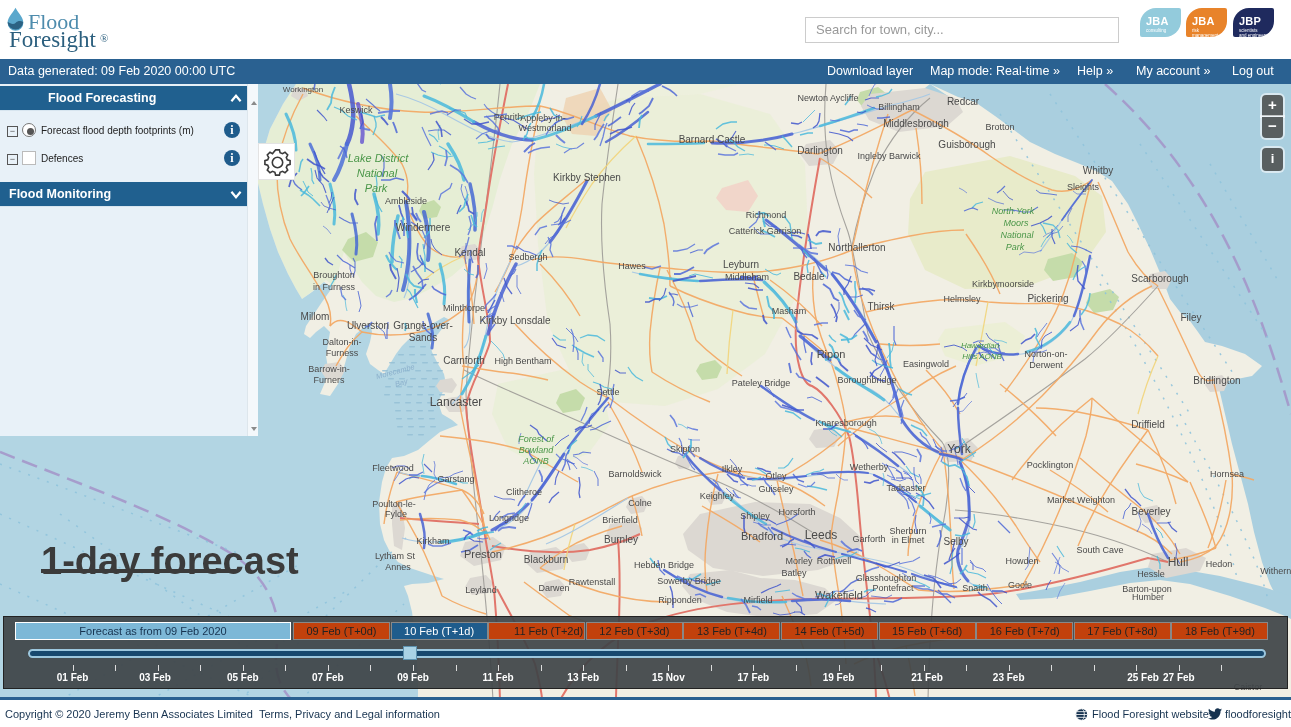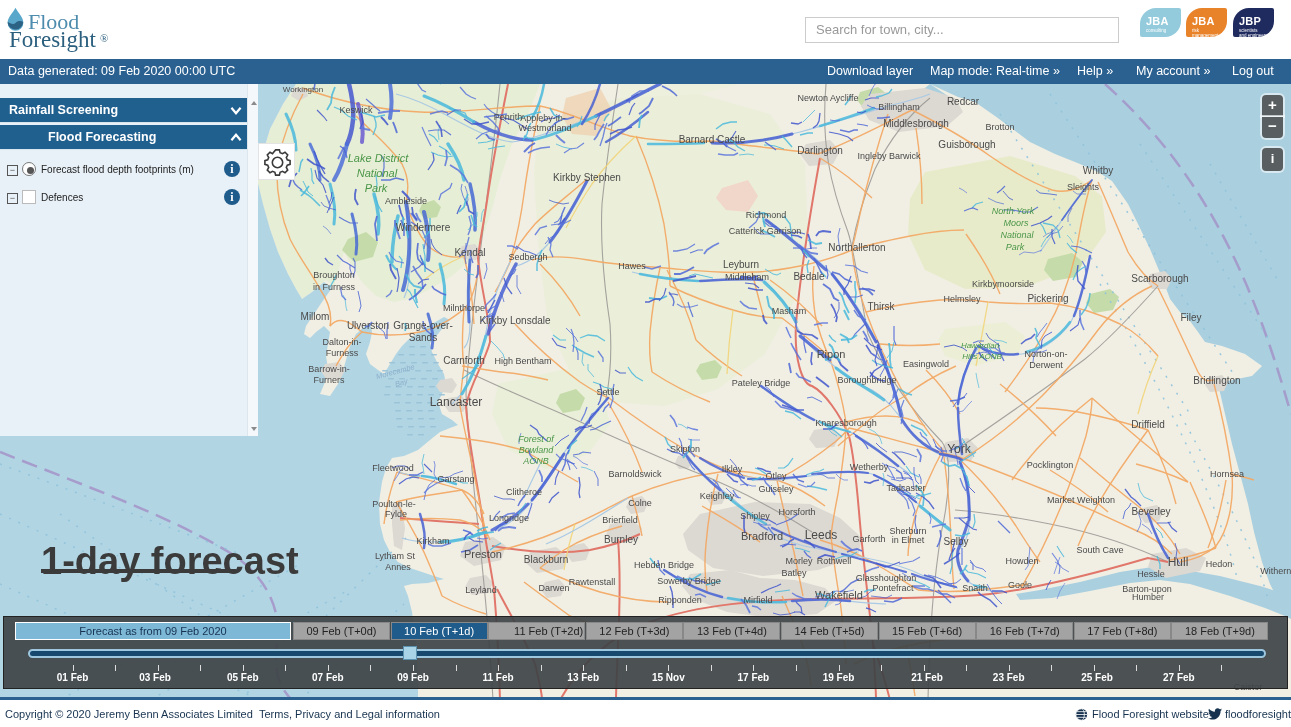--- a/index.html
+++ b/index.html
@@ -42,21 +42,21 @@
   .zbtn { position:absolute; left:1262px; width:21px; height:21px; background:#595f60; color:#fff; text-align:center; font-weight:bold; box-shadow:0 0 0 2px rgba(255,255,255,0.55); }
 
   
   #forecast-label { position:absolute; left:41px; top:540px; font-size:38px; font-weight:bold; color:#3b3b3b; }
   #forecast-underline { position:absolute; left:41px; top:569px; width:195px; height:4px; background:#3b3b3b; }
 
   
   #timeline { position:absolute; left:3px; top:616px; width:1285px; height:73px; background:rgba(62,67,70,0.92); border:1px solid #222; }
   .tl-btn { position:absolute; top:5px; height:18px; font-size:11px; text-align:center; line-height:17px; }
   .tl-forecast { left:11px; width:276px; background:#7db8d7; color:#16324f; border:1px solid #fff; }
-  .tl-day { background:#a3a3a3; color:#222; border:1px solid #888; }
+  .tl-day { background:#c2410c; color:#222; border:1px solid #888; }
   .tl-day.sel { background:#1f5c8c; color:#fff; }
   #tl-track { position:absolute; left:24px; top:32px; width:1238px; height:9px; background:#17486e; border:2px solid #9cc7de; border-radius:5px; }
   #tl-handle { position:absolute; left:399px; top:29px; width:14px; height:14px; background:#a9d3e6; border:1px solid #5e93b0; }
   .tick { position:absolute; top:48px; width:1px; height:6px; background:#ddd; }
   .tl-date { position:absolute; top:55px; font-size:10px; font-weight:bold; color:#fff; transform:translateX(-50%); }
 
   
   #map-bottom-line { position:absolute; left:0; top:697px; width:1291px; height:3px; background:#2a6191; }
   #footer { position:absolute; left:0; top:700px; width:1291px; height:27px; background:#fff; font-size:11px; }
   #footer .c { position:absolute; top:8px; color:#16324f; }
@@ -1115,42 +1115,42 @@
       <circle cx="18.5" cy="18.5" r="5.2"></circle>
       <path d="M16.6,7.5 L20.4,7.5 21.1,10.3 23.5,11.3 26,9.9 28.7,12.6 27.3,15.1 28.3,17.5 31.1,18.2 31.1,22 28.3,22.7 27.3,25.1 28.7,27.6 26,30.3 23.5,28.9 21.1,29.9 20.4,32.7 16.6,32.7 15.9,29.9 13.5,28.9 11,30.3 8.3,27.6 9.7,25.1 8.7,22.7 5.9,22 5.9,18.2 8.7,17.5 9.7,15.1 8.3,12.6 11,9.9 13.5,11.3 14.2,10.3 Z" transform="translate(0,-1.6)"></path>
     </svg>
   </div>
 
   <div class="zbtn" style="top:95px; font-size:15px; line-height:20px; border-radius:4px 4px 0 0; border-bottom:1px solid #7a8081; height:21px;">+</div>
   <div class="zbtn" style="top:117px; font-size:15px; line-height:18px; border-radius:0 0 4px 4px;">−</div>
   <div class="zbtn" style="top:148px; font-size:13px; line-height:22px; border-radius:4px; height:23px;">i</div>
 
   <div id="sidebar">
-    <div class="sb-head" style="margin-top:14px;">Rainfall Screening
-      <svg class="sb-chev" viewBox="0 0 12 12">
-          <path d="M1,3 L6,9 L11,3" stroke="#fff" stroke-width="2.4" fill="none"></path>
-        </svg>
-    </div>
     <div class="sb-head" style="margin-top:2px;padding-left:48px;">Flood Forecasting
       <svg class="sb-chev" viewBox="0 0 12 12">
           <path d="M1,9 L6,3 L11,9" stroke="#fff" stroke-width="2.4" fill="none"></path>
         </svg>
     </div>
     <div class="sb-row" style="margin-top:12px;">
       <span style="position:absolute;left:7px;top:3px;width:11px;height:11px;border:1px solid #555;font-size:9px;line-height:9px;text-align:center;color:#555;">−</span>
       <span style="position:absolute;left:22px;top:0px;width:14px;height:14px;border:1.5px solid #777;border-radius:50%;background:#fff;"></span>
       <span style="position:absolute;left:27px;top:5px;width:7px;height:7px;border-radius:50%;background:#555;"></span>
       <span style="position:absolute;left:41px;top:2px;">Forecast flood depth footprints (m)</span>
       <span style="position:absolute;left:224px;top:-1px;width:16px;height:16px;border-radius:50%;background:#1f5c8c;color:#fff;font-size:12px;font-weight:bold;text-align:center;line-height:16px;font-family:'Liberation Serif',serif;">i</span>
     </div>
     <div class="sb-row" style="margin-top:0px;">
       <span style="position:absolute;left:7px;top:3px;width:11px;height:11px;border:1px solid #555;font-size:9px;line-height:9px;text-align:center;color:#555;">−</span>
       <span style="position:absolute;left:22px;top:0px;width:14px;height:14px;border:1px solid #bbb;background:#fff;"></span>
       <span style="position:absolute;left:41px;top:2px;">Defences</span>
       <span style="position:absolute;left:224px;top:-1px;width:16px;height:16px;border-radius:50%;background:#1f5c8c;color:#fff;font-size:12px;font-weight:bold;text-align:center;line-height:16px;font-family:'Liberation Serif',serif;">i</span>
+    </div>
+    <div class="sb-head" style="margin-top:3px;">Flood Monitoring
+      <svg class="sb-chev" viewBox="0 0 12 12">
+          <path d="M1,3 L6,9 L11,3" stroke="#fff" stroke-width="2.4" fill="none"></path>
+        </svg>
     </div>
     <div id="scrollbar">
       <span class="sb-arrow" style="top:17px; border-bottom:4.5px solid #8a8a8a;"></span>
       <span class="sb-arrow" style="bottom:5px; border-top:4.5px solid #8a8a8a;"></span>
     </div>
   </div>
 
   <div id="timeline">
     <div class="tl-btn tl-forecast">Forecast as from 09 Feb 2020</div>
     <div class="tl-btn tl-day" style="left:289.0px;width:97px;">09 Feb (T+0d)</div>
@@ -1198,21 +1198,21 @@
     <div class="tl-date" style="left:238.8px;">05 Feb</div>
     <div class="tl-date" style="left:323.9px;">07 Feb</div>
     <div class="tl-date" style="left:409.0px;">09 Feb</div>
     <div class="tl-date" style="left:494.1px;">11 Feb</div>
     <div class="tl-date" style="left:579.2px;">13 Feb</div>
     <div class="tl-date" style="left:664.3px;">15 Nov</div>
     <div class="tl-date" style="left:749.4px;">17 Feb</div>
     <div class="tl-date" style="left:834.5px;">19 Feb</div>
     <div class="tl-date" style="left:923px;">21 Feb</div>
     <div class="tl-date" style="left:1004.7px;">23 Feb</div>
-    <div class="tl-date" style="left:1093px;">25 Feb</div>
+    <div class="tl-date" style="left:1139px;">25 Feb</div>
     <div class="tl-date" style="left:1174.9px;">27 Feb</div>
   </div>
 
   <div id="header">
     <svg class="drop" viewBox="0 0 34 42">
       <path d="M17,1 C23,12 31,18 31,28 A14,14 0 0 1 3,28 C3,18 11,12 17,1 Z" fill="#5aa7cc"></path>
       <path d="M3.2,26 C8,30 14,31 17,28 C21,24 27,24 30.8,26.5 A14,14 0 0 1 3,28 Z" fill="#2c6283"></path>
     </svg>
     <div id="logo">
       <div class="logo-flood">Flood</div>

